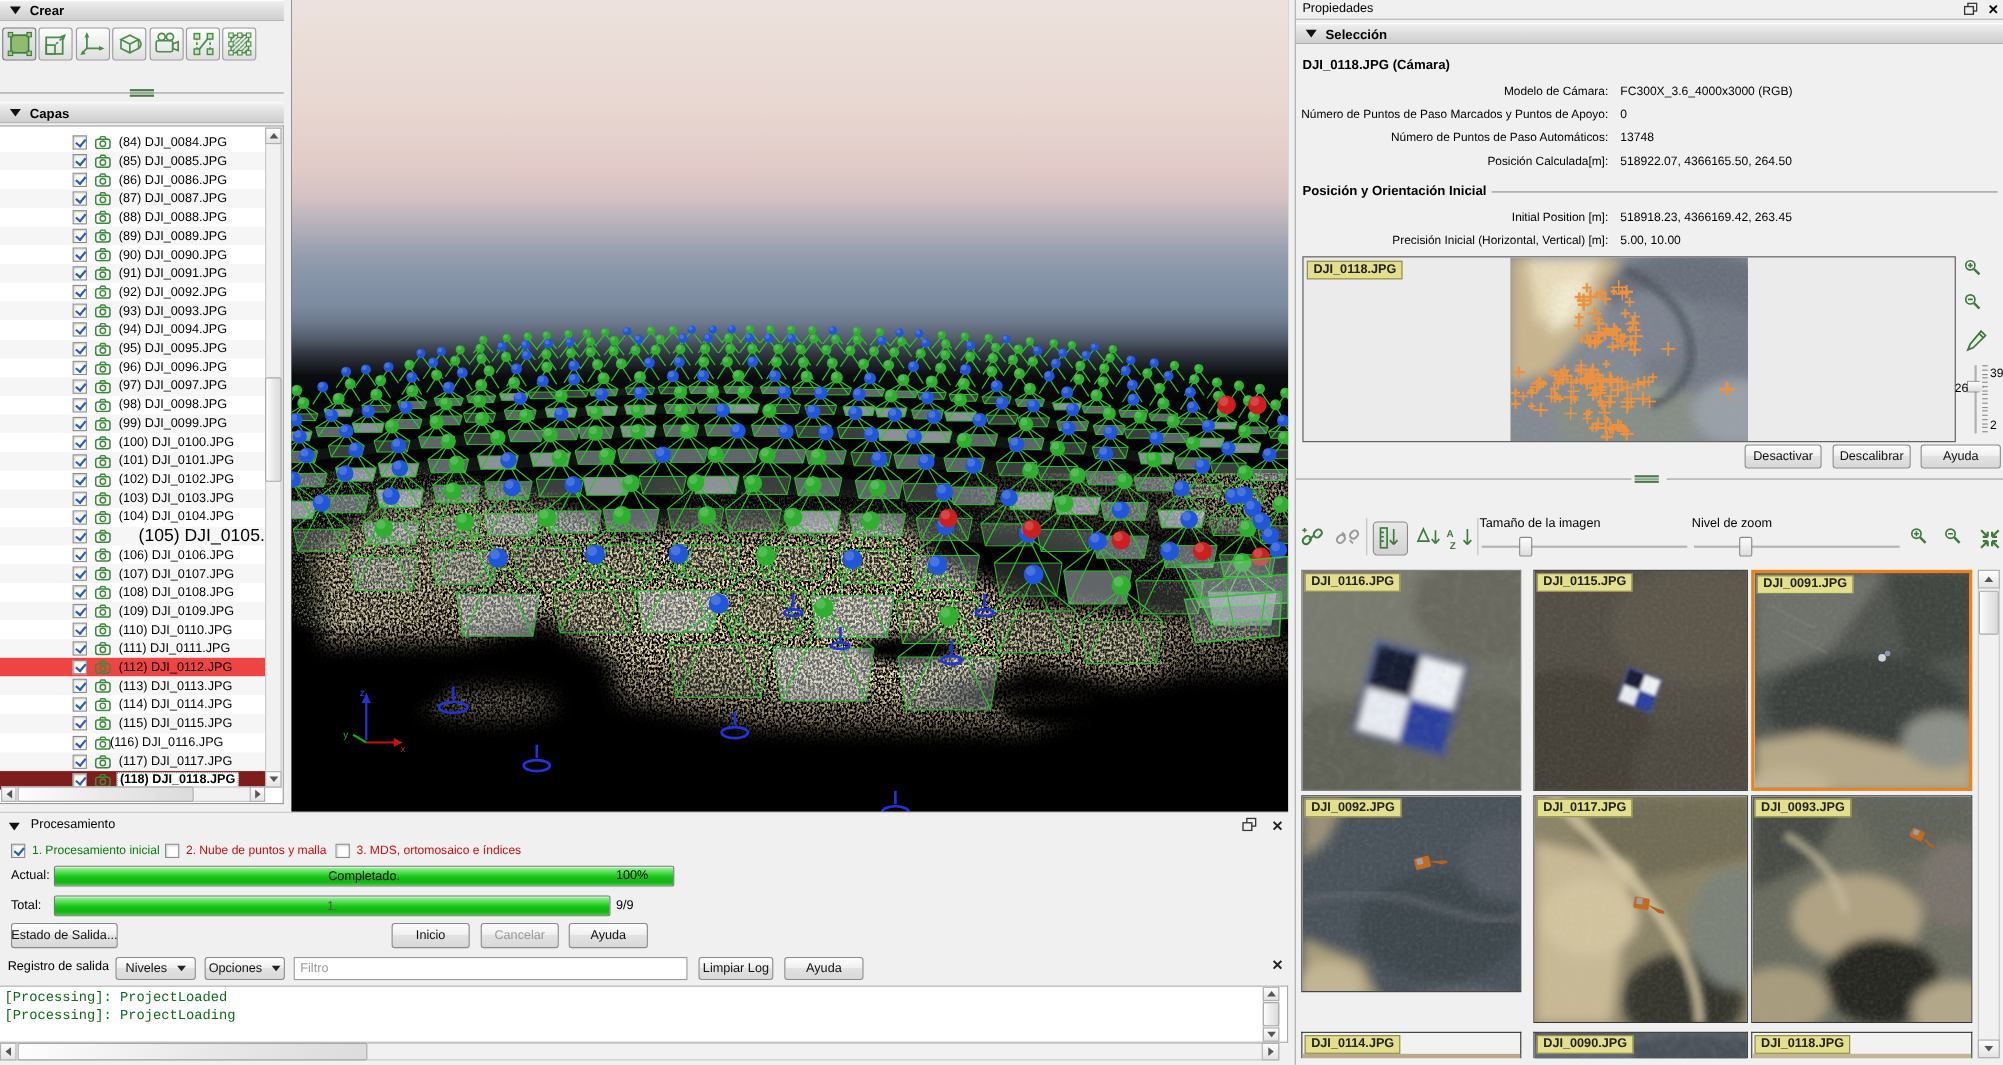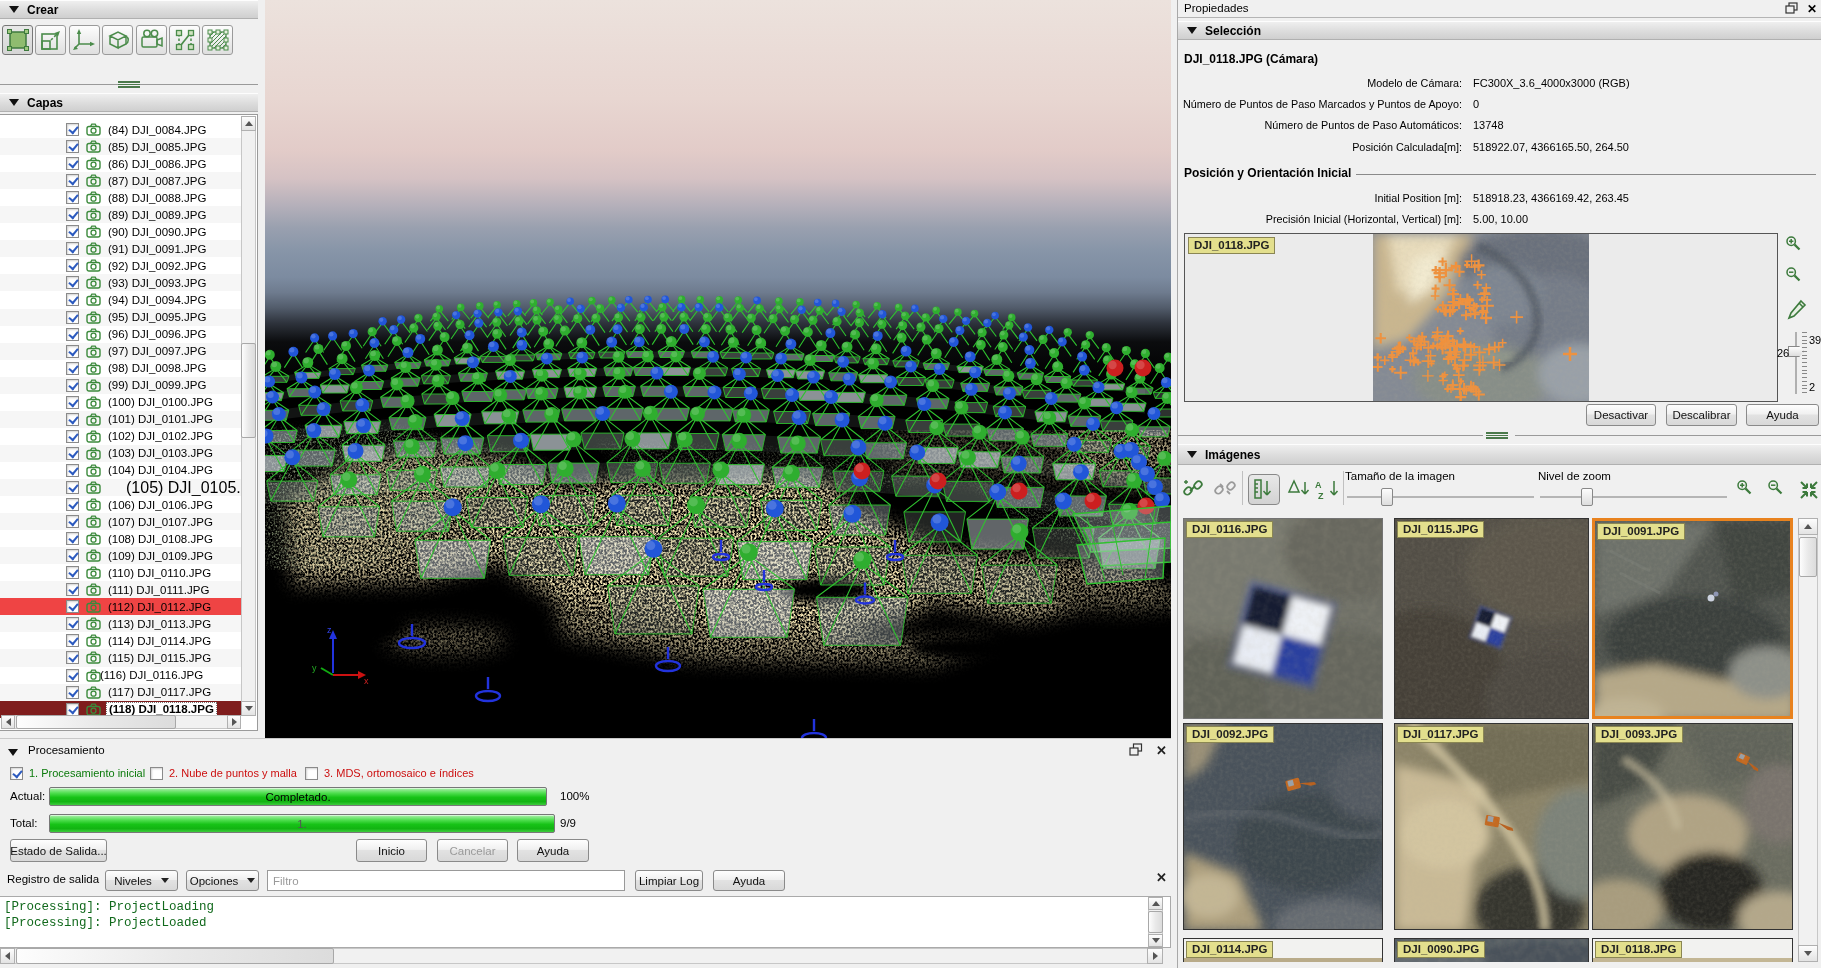--- a/index.html
+++ b/index.html
@@ -1363,42 +1363,42 @@
         <rect x="4.5" y="1" width="8" height="7" fill="none" stroke="#333" stroke-width="1.2"></rect>
         <rect x="1" y="5" width="8" height="7" fill="#f0f0f0" stroke="#333" stroke-width="1.2"></rect>
       </svg></div>
     <div class="abs" style="left:1156px;top:4px;font-size:13px;font-weight:bold;color:#222">✕</div>
     <span class="cb c" style="left:10px;top:28px"></span>
     <div class="abs" style="left:29px;top:28px;color:#0b7a0b;font-size:11px">1. Procesamiento inicial</div>
     <span class="cb" style="left:150px;top:28px"></span>
     <div class="abs" style="left:169px;top:28px;color:#cc0f0f;font-size:11px">2. Nube de puntos y malla</div>
     <span class="cb" style="left:305px;top:28px"></span>
     <div class="abs" style="left:324px;top:28px;color:#cc0f0f;font-size:11px">3. MDS, ortomosaico e índices</div>
-    <div class="abs" style="left:49px;top:48px;width:498px;height:19px;border:1px solid #777;border-radius:2px;box-shadow:inset 0 1px 0 rgba(255,255,255,0.55);background:linear-gradient(#aef0ae,#4ede4e 30%,#17c317 55%,#12b412 80%,#3ecc3e);display:flex;align-items:center;justify-content:center;font-size:11.5px">Completado.</div>
+    <div class="abs" style="left:49px;top:48px;width:564px;height:19px;border:1px solid #777;border-radius:2px;box-shadow:inset 0 1px 0 rgba(255,255,255,0.55);background:linear-gradient(#aef0ae,#4ede4e 30%,#17c317 55%,#12b412 80%,#3ecc3e);display:flex;align-items:center;justify-content:center;font-size:11.5px">Completado.</div>
     <div class="abs" style="left:10px;top:51px;font-size:11.5px">Actual:</div>
     <div class="abs" style="left:560px;top:51px;font-size:11.5px">100%</div>
     <div class="abs" style="left:49px;top:75px;width:506px;height:19px;border:1px solid #777;border-radius:2px;box-shadow:inset 0 1px 0 rgba(255,255,255,0.55);background:linear-gradient(#aef0ae,#4ede4e 30%,#17c317 55%,#12b412 80%,#3ecc3e);display:flex;align-items:center;justify-content:center;font-size:11.5px">
       <span style="color:#555">1.</span>
     </div>
     <div class="abs" style="left:10px;top:78px;font-size:11.5px">Total:</div>
     <div class="abs" style="left:560px;top:78px;font-size:11.5px">9/9</div>
     <div class="btn" style="left:10px;top:100px;width:97px;height:23px">Estado de Salida...</div>
     <div class="btn" style="left:356px;top:100px;width:71px;height:23px">Inicio</div>
     <div class="btn" style="left:437px;top:100px;width:71px;height:23px;color:#9a9a9a">Cancelar</div>
     <div class="btn" style="left:517px;top:100px;width:72px;height:23px">Ayuda</div>
     <div class="abs" style="left:7px;top:134px;font-size:11.5px">Registro de salida</div>
     <div class="btn" style="left:105px;top:131px;width:73px;height:21px">Niveles<span class="arr" style="border-left:4px solid transparent;border-right:4px solid transparent;border-top:5px solid #222;margin-left:9px"></span></div>
     <div class="btn" style="left:186px;top:131px;width:73px;height:21px">Opciones<span class="arr" style="border-left:4px solid transparent;border-right:4px solid transparent;border-top:5px solid #222;margin-left:9px"></span></div>
     <div class="abs" style="left:267px;top:131px;width:358px;height:21px;background:#fff;border:1px solid #999;color:#9a9a9a;font-size:11.5px;display:flex;align-items:center;padding-left:5px">Filtro</div>
     <div class="btn" style="left:635px;top:131px;width:68px;height:21px">Limpiar Log</div>
     <div class="btn" style="left:713px;top:131px;width:72px;height:21px">Ayuda</div>
     <div class="abs" style="left:1156px;top:131px;font-size:13px;font-weight:bold;color:#222">✕</div>
     <div class="abs" style="left:0;top:157px;width:1171px;height:52px;background:#fff;border:1px solid #aaa;border-left:none;font-family:'Liberation Mono',monospace;font-size:12.5px;line-height:16px;padding:2px 0 0 4px">
+      <div style="color:#11691c">[Processing]: ProjectLoaded</div>
       <div style="color:#11691c">[Processing]: ProjectLoading</div>
-      <div style="color:#11691c">[Processing]: ProjectLoaded</div>
     </div>
     <div class="sbtrack" style="left:1148px;top:158px;width:15px;height:50px"></div>
     <div class="sbbtn" style="left:1148px;top:158px;width:15px;height:13px">
       <span class="arr" style="border-left:4px solid transparent;border-right:4px solid transparent;border-bottom:5px solid #555"></span>
     </div>
     <div class="sbbtn" style="left:1148px;top:195px;width:15px;height:13px">
       <span class="arr" style="border-left:4px solid transparent;border-right:4px solid transparent;border-top:5px solid #555"></span>
     </div>
     <div class="sbthumb" style="left:1148px;top:172px;width:15px;height:22px"></div>
     <div class="sbtrack" style="left:0px;top:209px;width:1163px;height:16px"></div>
@@ -1658,21 +1658,20 @@
     <div class="btn" style="left:408px;top:404px;width:70px;height:22px">Desactivar</div>
     <div class="btn" style="left:488px;top:404px;width:71px;height:22px">Descalibrar</div>
     <div class="btn" style="left:568px;top:404px;width:73px;height:22px">Ayuda</div>
     <div class="splith" style="left:0;top:435px;width:305px"></div>
     <div class="splith" style="left:337px;top:435px;width:307px"></div>
     <div class="grip" style="left:308px;top:432px">
       <i></i>
       <i></i>
       <i></i>
     </div>
-    <div class="hdr" style="top:444px;height:21px"><span class="tri"></span>Imágenes</div>
     <div class="abs" style="left:4px;top:478px"><svg width="22" height="22" viewBox="0 0 22 22">
         <g stroke="#3c7a3c" stroke-width="1.8" fill="none">
           <path d="M8 13 L13 8"></path>
           <rect x="2" y="10" width="8" height="6" rx="3" transform="rotate(-45 6 13)"></rect>
           <rect x="12" y="4" width="8" height="6" rx="3" transform="rotate(-45 16 7)"></rect>
           <path d="M2 4 h4 M4 2 v4" stroke-width="1.4"></path>
         </g>
       </svg></div>
     <div class="abs" style="left:36px;top:478px"><svg width="22" height="22" viewBox="0 0 22 22">
         <g stroke="#9a9a9a" stroke-width="1.8" fill="none">
@@ -1808,21 +1807,21 @@
           <ellipse cx="100" cy="120" rx="90" ry="45" fill="#3b403d"></ellipse>
           <polygon points="0,152 60,144 130,160 201,149 201,201 0,201" fill="#b5a888"></polygon>
           <ellipse cx="172" cy="152" rx="38" ry="26" fill="#8d9089"></ellipse>
           <ellipse cx="30" cy="195" rx="40" ry="18" fill="#c0b494"></ellipse>
         </g>
         <path d="M15 30 L55 50 M25 52 L65 72" stroke="#7d817a" stroke-width="3" opacity="0.4"></path>
         <circle cx="116" cy="77" r="3.5" fill="#cdd4e2"></circle>
         <circle cx="121" cy="73" r="2.5" fill="#8d96b5"></circle>
         <rect x="0" y="0" width="201" height="201" filter="url(#nz3)" opacity="0.20"></rect>
       </svg><span class="chip" style="left:2px;top:2px">DJI_0091.JPG</span></div>
-    <div class="abs" style="left:5px;top:723px;width:200px;height:207px;border:1px solid #333;overflow:hidden"><svg width="200" height="207" viewBox="0 0 200 207">
+    <div class="abs" style="left:5px;top:723px;width:200px;height:179px;border:1px solid #333;overflow:hidden"><svg width="200" height="207" viewBox="0 0 200 207">
         <defs>
           <filter id="nz4" color-interpolation-filters="sRGB">
             <feTurbulence type="fractalNoise" baseFrequency="0.28" numOctaves="3" seed="13"></feTurbulence>
             <feColorMatrix type="matrix" values="0 0 0 0 0.72 0 0 0 0 0.69 0 0 0 0 0.60 0.8 0.8 0 0 -0.62"></feColorMatrix>
           </filter>
           <filter id="bb4">
             <feGaussianBlur stdDeviation="3"></feGaussianBlur>
           </filter>
           <filter id="bb24">
             <feGaussianBlur stdDeviation="5.5"></feGaussianBlur>

